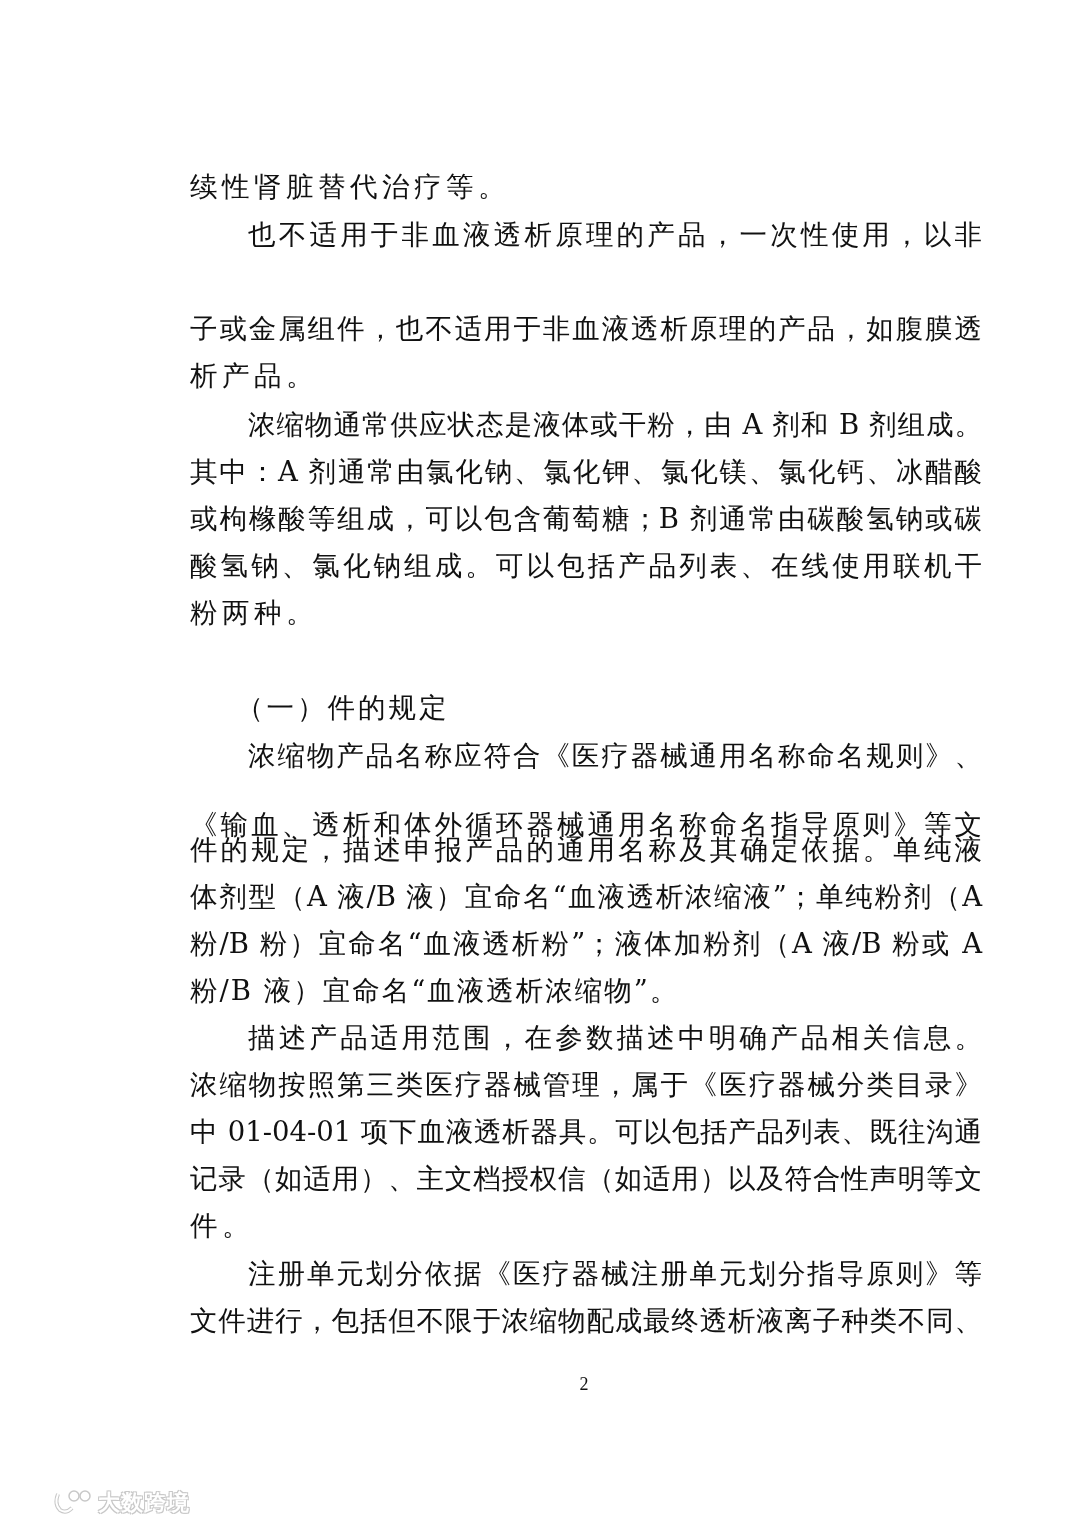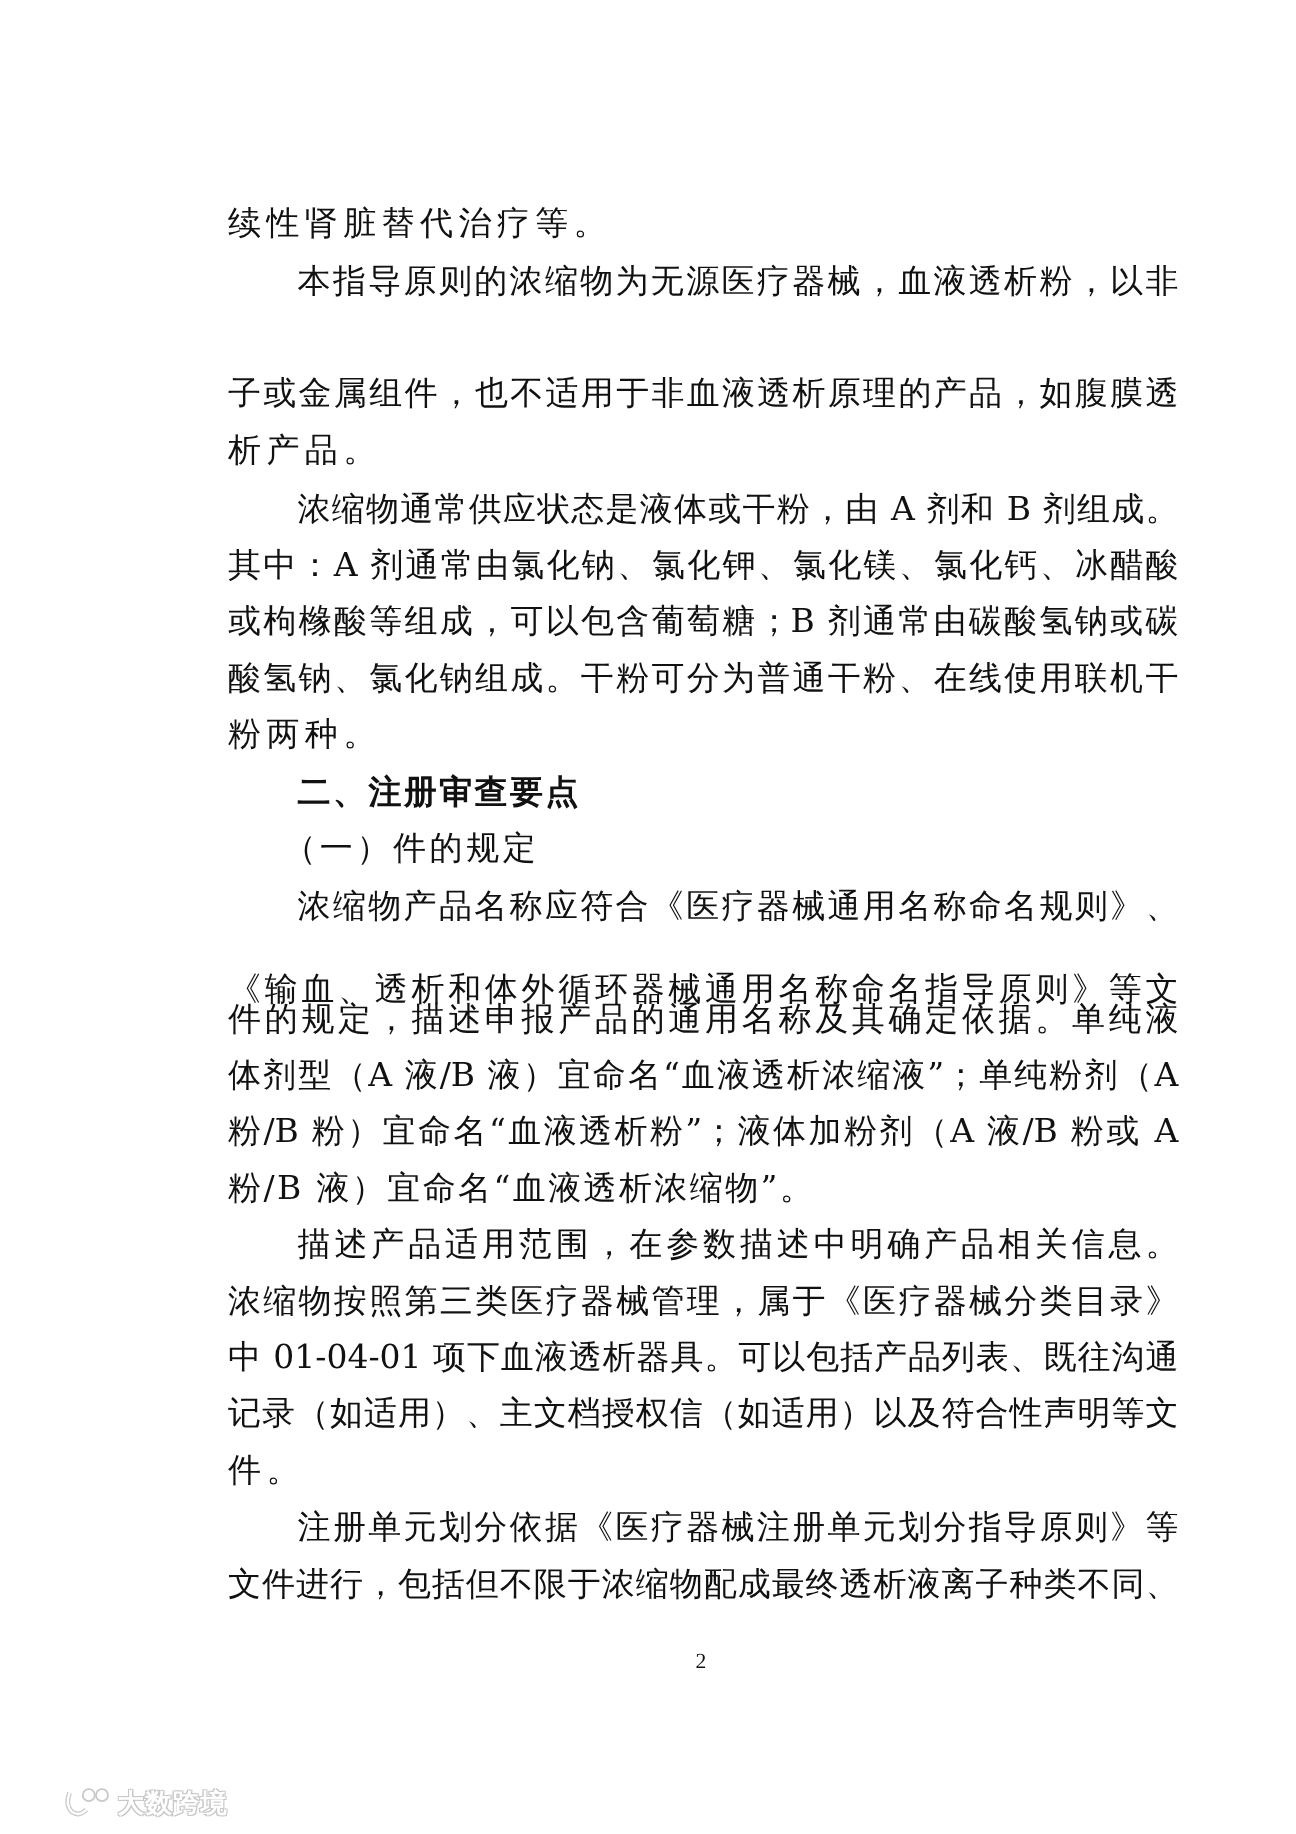--- a/index.html
+++ b/index.html
@@ -19,30 +19,29 @@
   .wm-logo { width: 40px; height: 28px; }
   .wm-text { font-family: "DejaVu Sans", sans-serif; font-weight: bold; font-size: 22px;
              color: #ffffff; letter-spacing: 1px;
              text-shadow: -1px -1px 0 #c8c8c8, 1px -1px 0 #c8c8c8, -1px 1px 0 #c8c8c8, 1px 1px 0 #c8c8c8; }
 </style>
 </head>
 <body>
 
 <div class="page">
   <div class="line" style="top:166px">续性肾脏替代治疗等。</div>
-  <div class="line justify" style="top:214px;left:204px;width:734px">本指导原则的浓缩物为无源医疗器械，血液透析粉，以非</div>
+  <div class="line justify" style="top:214px;left:204px;width:734px">也不适用于非血液透析原理的产品，一次性使用，以非</div>
   <div class="line justify" style="top:308px">子或金属组件，也不适用于非血液透析原理的产品，如腹膜透</div>
   <div class="line" style="top:355px">析产品。</div>
   <div class="line justify" style="top:404px;left:204px;width:734px">浓缩物通常供应状态是液体或干粉，由 A 剂和 B 剂组成。</div>
   <div class="line justify" style="top:451px">其中：A 剂通常由氯化钠、氯化钾、氯化镁、氯化钙、冰醋酸</div>
   <div class="line justify" style="top:498px">或枸橼酸等组成，可以包含葡萄糖；B 剂通常由碳酸氢钠或碳</div>
-  <div class="line justify" style="top:545px">酸氢钠、氯化钠组成。干粉可分为普通干粉、在线使用联机干</div>
+  <div class="line justify" style="top:545px">酸氢钠、氯化钠组成。可以包括产品列表、在线使用联机干</div>
   <div class="line" style="top:592px">粉两种。</div>
 
-  <div class="line heading" style="top:640px;left:204px">二、注册审查要点</div>
   <div class="line sub" style="top:687px;left:192px">（一）件的规定</div>
 
   <div class="line justify" style="top:735px;left:204px;width:734px">浓缩物产品名称应符合《医疗器械通用名称命名规则》、</div>
   <div class="line justify" style="top:804px">《输血、透析和体外循环器械通用名称命名指导原则》等文</div>
   <div class="line justify" style="top:829px">件的规定，描述申报产品的通用名称及其确定依据。单纯液</div>
   <div class="line justify" style="top:876px">体剂型（A 液/B 液）宜命名“血液透析浓缩液”；单纯粉剂（A</div>
   <div class="line justify" style="top:923px">粉/B 粉）宜命名“血液透析粉”；液体加粉剂（A 液/B 粉或 A</div>
   <div class="line" style="top:970px;letter-spacing:2px">粉/B 液）宜命名“血液透析浓缩物”。</div>
   <div class="line justify" style="top:1017px;left:204px;width:734px">描述产品适用范围，在参数描述中明确产品相关信息。</div>
   <div class="line justify" style="top:1064px">浓缩物按照第三类医疗器械管理，属于《医疗器械分类目录》</div>

